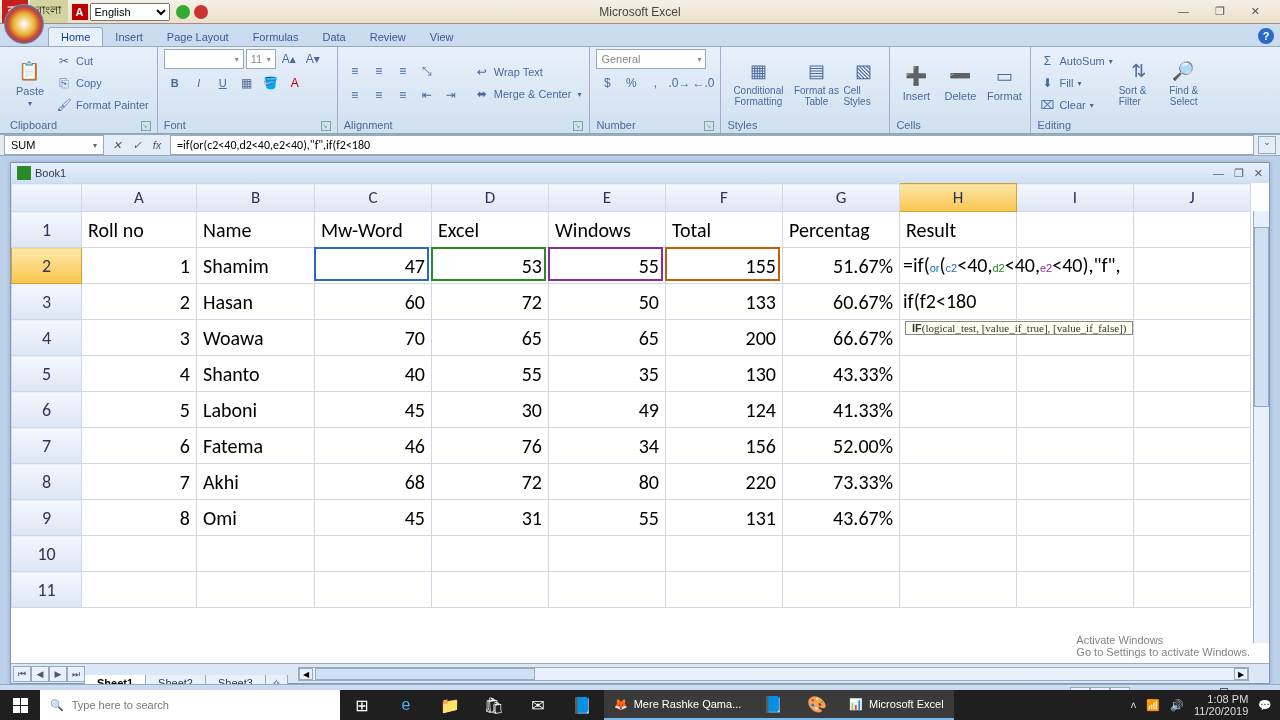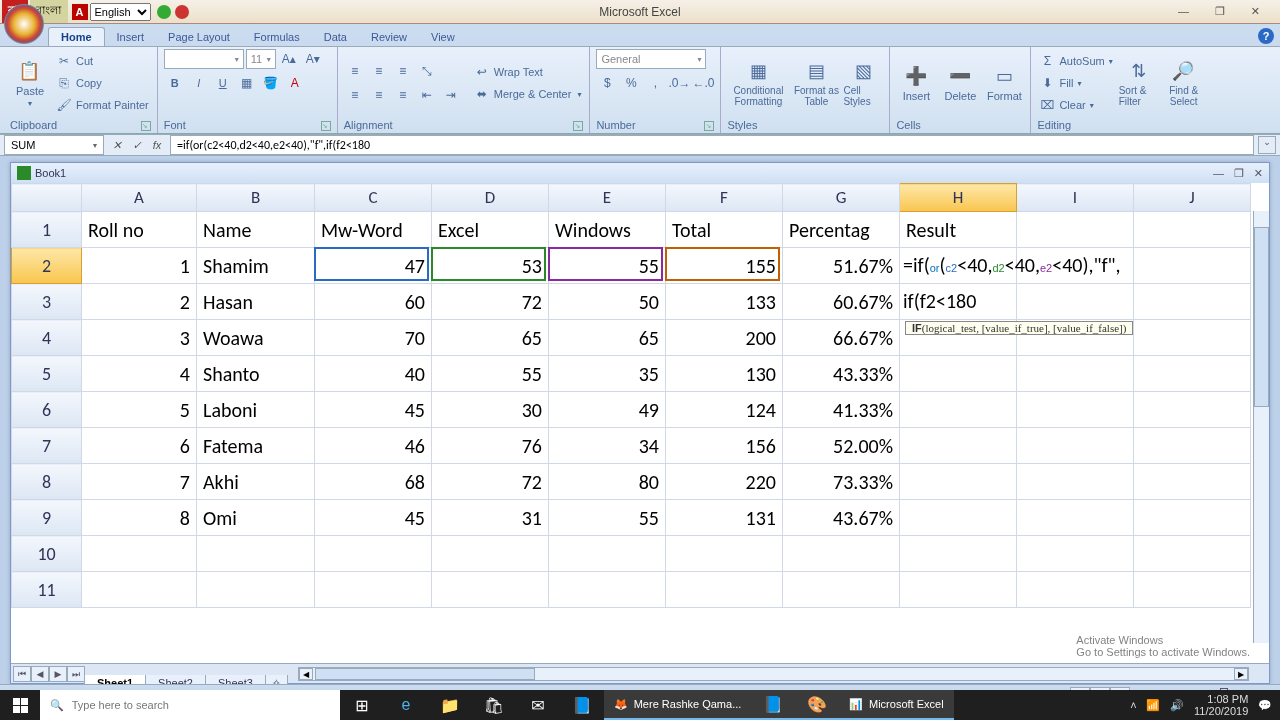--- a/index.html
+++ b/index.html
@@ -2,31 +2,31 @@
 <html><head>
 <meta charset="utf-8">
 <style>
 *{margin:0;padding:0;box-sizing:border-box;font-family:"Segoe UI",Tahoma,sans-serif;font-size:11px;user-select:none}
 body{width:1280px;height:720px;background:#bcd0e9;overflow:hidden;position:relative}
 .topbar{height:24px;background:linear-gradient(#f5f0e8,#ece0c8);display:flex;align-items:center;border-bottom:1px solid #a88}
 .lang-badge{background:#c41e1e;color:#fff;font-weight:bold;padding:2px 6px;margin-left:2px}
 .lang-text{background:#d4d4a0;padding:2px 6px;margin-left:2px;font-family:Arial}
 .lang-sel{margin-left:4px;display:flex;align-items:center;gap:2px}
 .lang-sel .ico{width:16px;height:16px;background:#b00;display:inline-flex;align-items:center;justify-content:center;color:#fff;font-weight:bold}
-.lang-sel select{width:61px;height:18px;font-size:11px}
+.lang-sel select{width:80px;height:18px;font-size:11px}
 .lang-dots{margin-left:6px;display:flex;gap:4px}
 .lang-dots span{width:14px;height:14px;border-radius:50%;display:inline-block}
 .app-title{position:absolute;left:50%;transform:translateX(-50%);font-size:12px;color:#444}
 .win-ctrl{margin-left:auto;display:flex;gap:26px;padding-right:20px;color:#555;font-size:14px}
 .win-ctrl span{cursor:pointer}
 .ribbon-area{background:linear-gradient(#cdddf0,#bcd0e9);border-bottom:1px solid #8aa}
 .office-btn{position:absolute;left:4px;top:4px;width:40px;height:40px;border-radius:50%;background:radial-gradient(#fff,#e8b030 40%,#c43 60%,#36c 80%);border:1px solid #888;z-index:5}
 .tabs{display:flex;padding-left:48px;height:22px;align-items:flex-end}
 .tab{padding:3px 12px;color:#3b5998;cursor:pointer;font-size:11px}
-.tab.active{background:#e8f0fb;border:1px solid #9ab;border-bottom:none;border-radius:3px 3px 0 0;color:#15428b;font-weight:bold}
+.tab.active{background:#e8f0fb;border:1px solid #9ab;border-bottom:none;border-radius:3px 3px 0 0;color:#15428b;font-weight:normal}
 .ribbon{background:linear-gradient(#e8f0fb,#d0e0f0);height:87px;display:flex;border-top:1px solid #9ab;padding-left:4px}
 .group{border-right:1px solid #aac;display:flex;flex-direction:column;justify-content:space-between;padding:2px 6px 0;position:relative}
 .group-body{flex:1;display:flex;align-items:center;gap:4px}
 .group-label{font-size:10px;color:#4a6a9a;padding:2px 0;position:relative}
 .group-label .launcher{position:absolute;right:0;bottom:2px;width:10px;height:10px;border:1px solid #7a9;font-size:7px;line-height:8px;color:#7a9}
 .big-btn{display:flex;flex-direction:column;align-items:center;justify-content:center;width:40px;height:66px;color:#4a6a9a;gap:2px}
 .big-btn .ic{width:24px;height:24px;display:flex;align-items:center;justify-content:center;font-size:18px}
 .small-row{display:flex;flex-direction:column;gap:2px;color:#4a6a9a}
 .small-btn{display:flex;align-items:center;gap:4px;padding:1px 2px;height:20px}
 .small-btn .ic{width:16px;height:16px;display:inline-flex;align-items:center;justify-content:center;font-size:12px}

